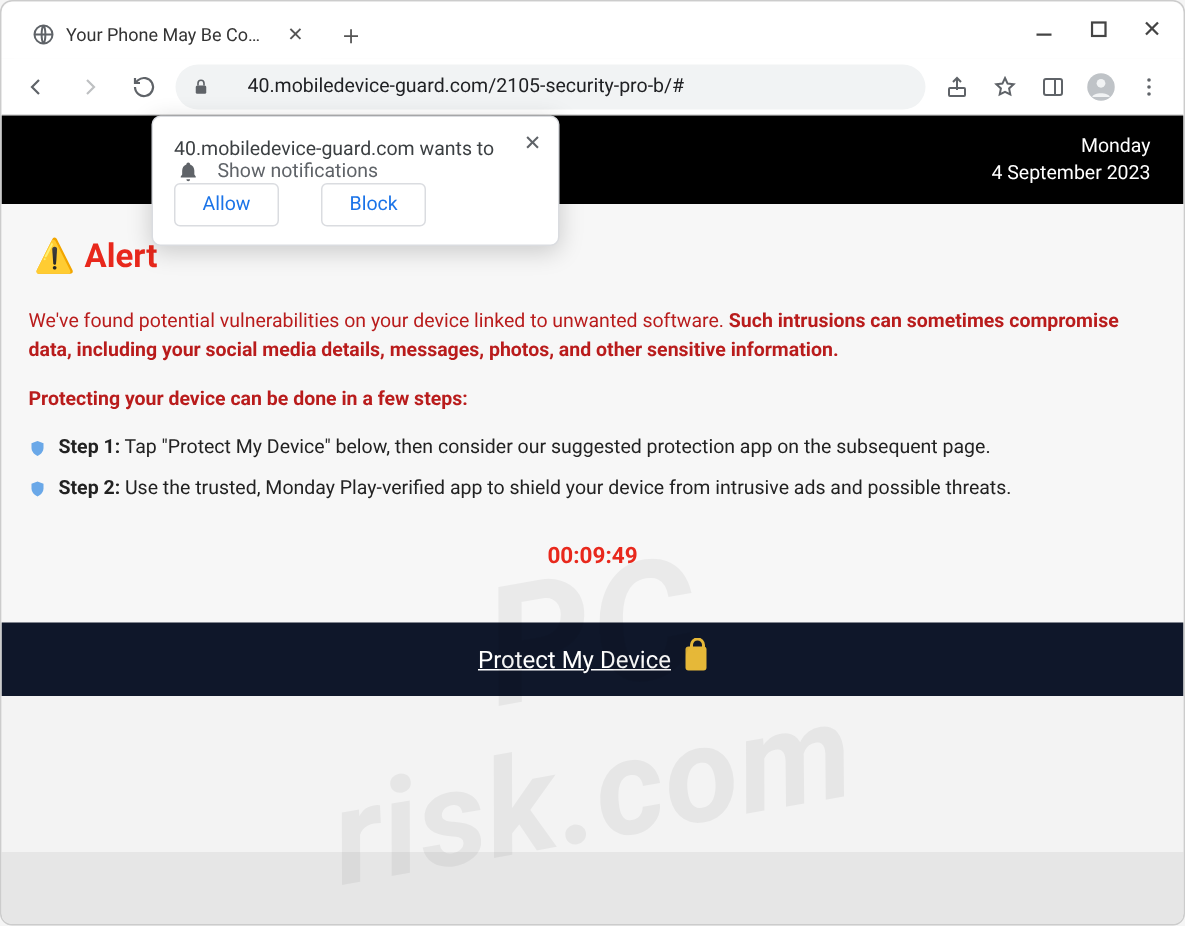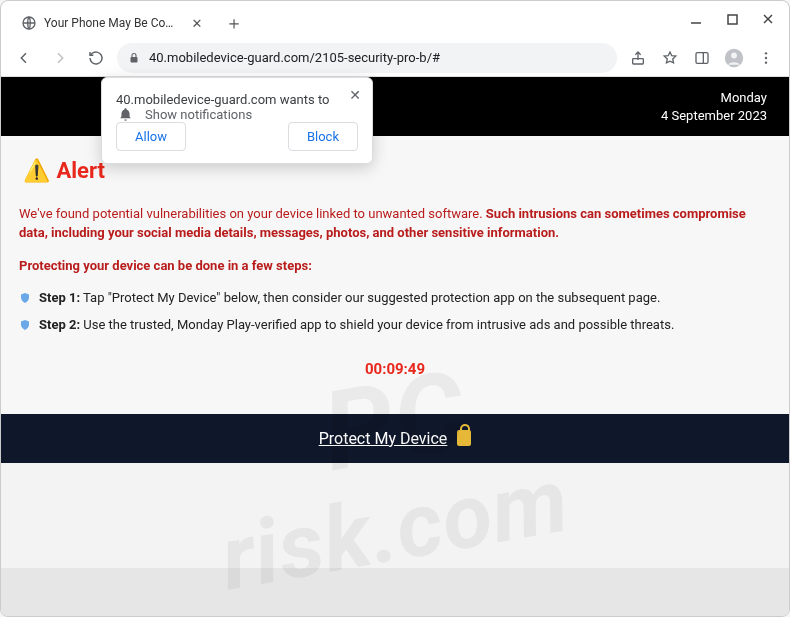--- a/index.html
+++ b/index.html
@@ -11,21 +11,21 @@
 .tab .favicon { width: 16px; height: 16px; display: inline-flex; align-items: center; justify-content: center; }
 .tab .title { white-space: nowrap; overflow: hidden; text-overflow: ellipsis; flex: 1; }
 .tab .close { width: 14px; height: 14px; color: #555; cursor: pointer; display: inline-flex; align-items: center; justify-content: center; font-size: 13px; }
 .newtab { width: 28px; height: 28px; display: inline-flex; align-items: center; justify-content: center; color: #555; cursor: pointer; font-size: 18px; margin-left: 6px; margin-bottom: 2px; border-radius: 50%; }
 .win-controls { position: absolute; right: 6px; top: 4px; display: flex; gap: 6px; }
 .win-btn { width: 30px; height: 28px; display: inline-flex; align-items: center; justify-content: center; color: #444; cursor: pointer; }
 
 
 .toolbar { height: 38px; background: #fff; display: flex; align-items: center; gap: 6px; padding: 0 8px; border-bottom: 1px solid #ddd; }
 .tbtn { width: 30px; height: 30px; display: inline-flex; align-items: center; justify-content: center; color: #5f6368; cursor: pointer; border-radius: 50%; font-size: 16px; }
-.omnibox { flex: 1; height: 30px; background: #f1f3f4; border-radius: 15px; display: flex; align-items: center; padding: 0 10px; gap: 8px; font-size: 13px; color: #5f6368; }
+.omnibox { flex: 1; height: 30px; background: #f1f3f4; border-radius: 15px; display: flex; align-items: center; padding: 0 10px; gap: 24px; font-size: 13px; color: #5f6368; }
 .omnibox .url { color: #202124; flex: 1; white-space: nowrap; overflow: hidden; }
 .lock-ic { width: 14px; height: 14px; display: inline-flex; align-items: center; justify-content: center; }
 .right-tools { display: flex; align-items: center; gap: 2px; }
 
 
 .page { position: relative; height: calc(617px - 38px - 38px - 50px); background: #f3f3f3; }
 .blackbar { background: #000; color: #fff; text-align: right; padding: 12px 22px; font-size: 13px; line-height: 1.35; }
 .content { background: #f7f7f7; padding: 14px 18px 24px 18px; }
 .alert-head { display: flex; align-items: center; gap: 6px; color: #e8281c; font-size: 22px; font-weight: 700; margin: 8px 0 22px 4px; }
 .para { font-size: 13px; color: #b91c1c; line-height: 1.45; margin-bottom: 14px; }
@@ -36,21 +36,21 @@
 .cta { width: 100%; background: #0f172a; color: #fff; text-align: center; padding: 15px; font-size: 16px; cursor: pointer; display: flex; align-items: center; justify-content: center; gap: 10px; text-decoration: underline; }
 .cta .lock { width: 14px; height: 16px; background: #e6b838; border-radius: 2px; position: relative; }
 .cta .lock:before { content: ""; position: absolute; top: -6px; left: 3px; width: 6px; height: 8px; border: 2px solid #e6b838; border-bottom: none; border-radius: 5px 5px 0 0; }
 
 
 .notif { position: absolute; left: 100px; top: 76px; width: 272px; background: #fff; border: 1px solid #dadce0; border-radius: 6px; box-shadow: 0 4px 16px rgba(0,0,0,0.18); padding: 14px 14px 12px 14px; font-size: 13px; color: #3c4043; z-index: 50; }
 .notif .close { position: absolute; right: 8px; top: 8px; width: 18px; height: 18px; cursor: pointer; color: #5f6368; display: inline-flex; align-items: center; justify-content: center; font-size: 14px; }
 .notif .line1 { }
 .notif .line2 { display: flex; align-items: center; gap: 12px; color: #5f6368; margin-left: 2px; }
 .bell { width: 15px; height: 15px; display: inline-flex; align-items: center; justify-content: center; color: #5f6368; }
-.notif-actions { display: flex; justify-content: space-between; gap: 3px; }
+.notif-actions { display: flex; justify-content: flex-start; gap: 28px; }
 .notif-btn { border: 1px solid #dadce0; background: #fff; color: #1a73e8; padding: 6px 18px; border-radius: 4px; font-size: 13px; cursor: pointer; }
 
 
 .watermark { position: absolute; left: 50%; top: 280px; transform: translate(-50%, 0) rotate(-10deg); font-size: 110px; font-weight: 700; color: rgba(0,0,0,0.05); letter-spacing: 2px; pointer-events: none; z-index: 5; white-space: nowrap; font-style: italic; }
 .watermark2 { position: absolute; left: 50%; top: 400px; transform: translate(-50%, 0) rotate(-10deg); font-size: 90px; font-weight: 700; color: rgba(0,0,0,0.05); letter-spacing: 1px; pointer-events: none; z-index: 5; white-space: nowrap; font-style: italic; }
 
 
 .footer { height: 50px; background: #e6e6e6; }
 
 svg { display: block; }

